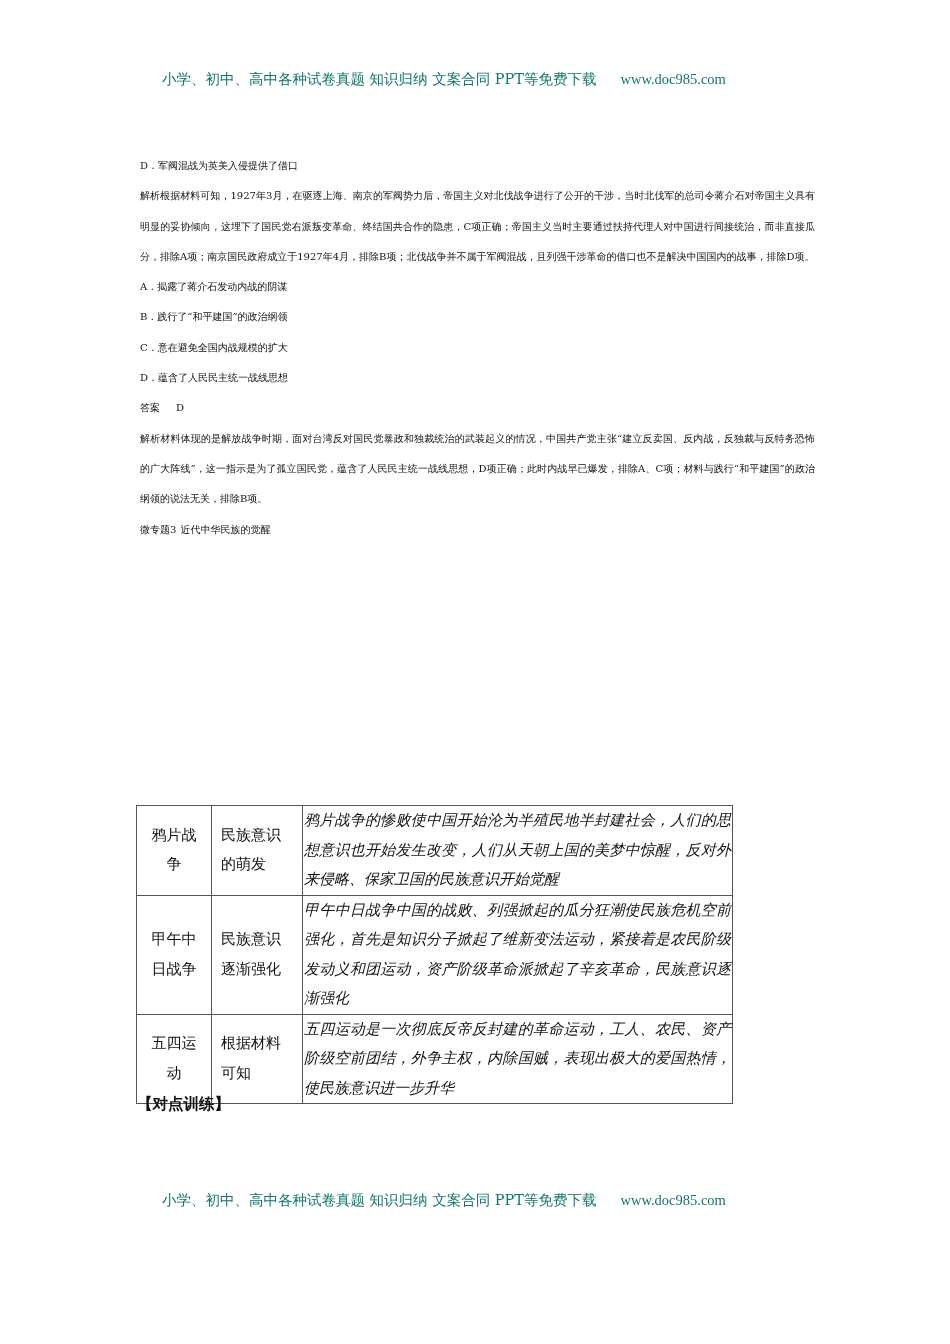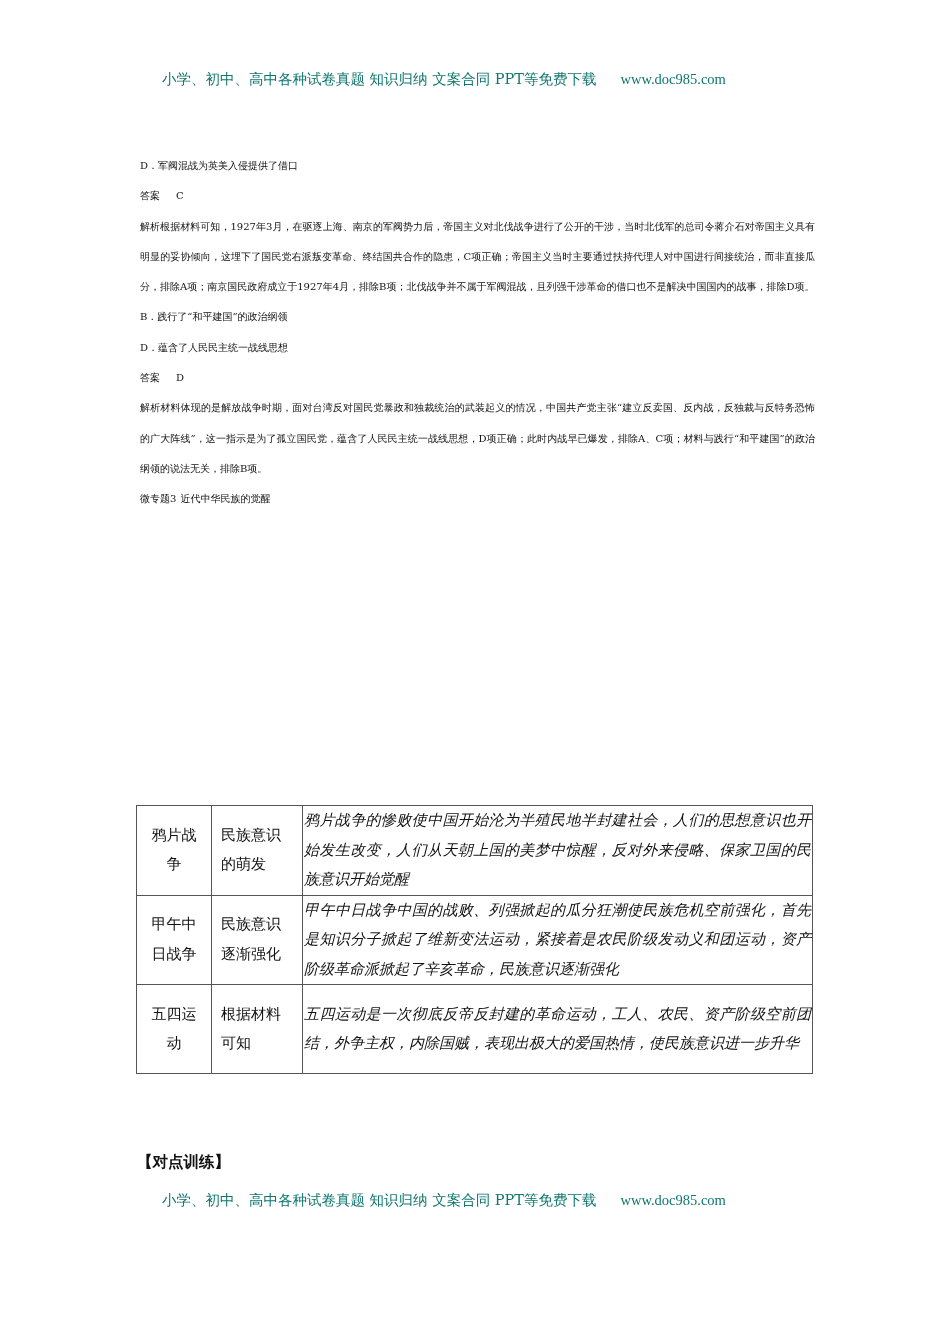--- a/index.html
+++ b/index.html
@@ -8,44 +8,43 @@
   .hdr, .ftr { position: absolute; left: 162px; width: 640px; font-size: 14.5px; white-space: nowrap; color: #0f766e; }
   .hdr { top: 70px; }
   .ftr { top: 1191px; }
   .hdr .site, .ftr .site { margin-left: 24px; font-family: "Liberation Serif", serif; }
   .content { position: absolute; left: 140px; width: 675px; top: 151px; font-size: 10px; }
   .line { height: 30.3px; line-height: 30.3px; white-space: nowrap; }
   .para { line-height: 30.3px; text-align: justify; text-align-last: left; }
   .para .lbl { }
   .ans-val { margin-left: 16px; }
   .sub-title .num { margin-right: 4px; }
-  table.awaken { position: absolute; left: 136px; top: 805px; width: 677px; border-collapse: collapse; font-size: 15px; }
+  table.awaken { position: absolute; left: 136px; top: 805px; width: 597px; border-collapse: collapse; font-size: 15px; }
   table.awaken td { border: 1.5px solid #555; vertical-align: middle; padding: 0 9px; line-height: 29.5px; }
   table.awaken td.c1 { width: 58px; text-align: center; padding: 0 8px; }
   table.awaken td.c2 { width: 72px; padding: 0 9px; }
   table.awaken td.c3 { text-align: justify; padding: 0 1px; font-style: italic; }
-  .training { position: absolute; left: 137px; top: 1152px; font-size: 15.5px; font-weight: bold; }
+  .training { position: absolute; left: 137px; top: 1094px; font-size: 15.5px; font-weight: bold; }
 </style>
 </head>
 <body>
 
 <div class="hdr">
   <span>小学、初中、高中各种试卷真题  知识归纳  文案合同  PPT等免费下载</span><span class="site">www.doc985.com</span>
 </div>
 
 <div class="content">
   <div class="line">D．军阀混战为英美入侵提供了借口</div>
-  <div class="line">
-    <span>答案</span><span class="ans-val">C</span>
-  </div>
   <div class="para">
     <span class="lbl">解析</span><span>根据材料可知，1927年3月，在驱逐上海、南京的军阀势力后，帝国主义对北伐战争进行了公开的干涉，当时北伐军的总司令蒋介石对帝国主义具有明显的妥协倾向，这埋下了国民党右派叛变革命、终结国共合作的隐患，C项正确；帝国主义当时主要通过扶持代理人对中国进行间接统治，而非直接瓜分，排除A项；南京国民政府成立于1927年4月，排除B项；北伐战争并不属于军阀混战，且列强干涉革命的借口也不是解决中国国内的战事，排除D项。</span>
   </div>
 
+  <div class="line">A．揭露了蒋介石发动内战的阴谋</div>
   <div class="line">B．践行了“和平建国”的政治纲领</div>
+  <div class="line">C．意在避免全国内战规模的扩大</div>
   <div class="line">D．蕴含了人民民主统一战线思想</div>
   <div class="line">
     <span>答案</span><span class="ans-val">D</span>
   </div>
   <div class="para">
     <span class="lbl">解析</span><span>材料体现的是解放战争时期，面对台湾反对国民党暴政和独裁统治的武装起义的情况，中国共产党主张“建立反卖国、反内战，反独裁与反特务恐怖的广大阵线”，这一指示是为了孤立国民党，蕴含了人民民主统一战线思想，D项正确；此时内战早已爆发，排除A、C项；材料与践行“和平建国”的政治纲领的说法无关，排除B项。</span>
   </div>
   <div class="line sub-title">
     <span class="num">微专题3</span><span>近代中华民族的觉醒</span>
   </div>

